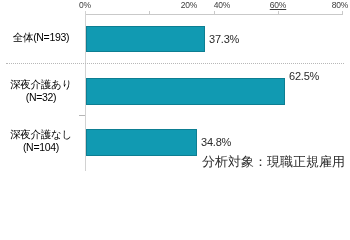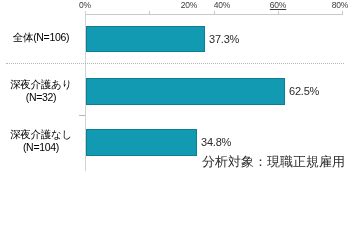--- a/index.html
+++ b/index.html
@@ -141,29 +141,29 @@
   <div class="x-axis-tick" style="left:149px;"></div>
   <div class="x-axis-tick" style="left:214px;"></div>
   <div class="x-axis-tick" style="left:278px;"></div>
   <div class="x-axis-tick" style="left:342px;"></div>
 
   <div class="y-axis-line"></div>
   <div class="y-axis-tick" style="top:115px;"></div>
 
   <div class="group-separator" style="top:63px;"></div>
 
-  <div class="cat-label" style="top:31px;">全体(N=106)</div>
+  <div class="cat-label" style="top:31px;">全体(N=193)</div>
   <div class="cat-label" style="top:78px;">深夜介護あり
 (N=32)</div>
   <div class="cat-label" style="top:128px;">深夜介護なし
 (N=104)</div>
 
   <div class="bar" style="top:26px;  width:119px; height:26px;"></div>
   <div class="bar" style="top:78px;  width:199px; height:27px;"></div>
   <div class="bar" style="top:129px; width:111px; height:27px;"></div>
 
   <div class="bar-value" style="left:209px; top:34px;">37.3%</div>
-  <div class="bar-value" style="left:289px; top:86px;">62.5%</div>
+  <div class="bar-value" style="left:289px; top:71px;">62.5%</div>
   <div class="bar-value" style="left:201px; top:137px;">34.8%</div>
 
   <div class="footnote">分析対象：現職正規雇用</div>
 
 </div>
 
 </body></html>

